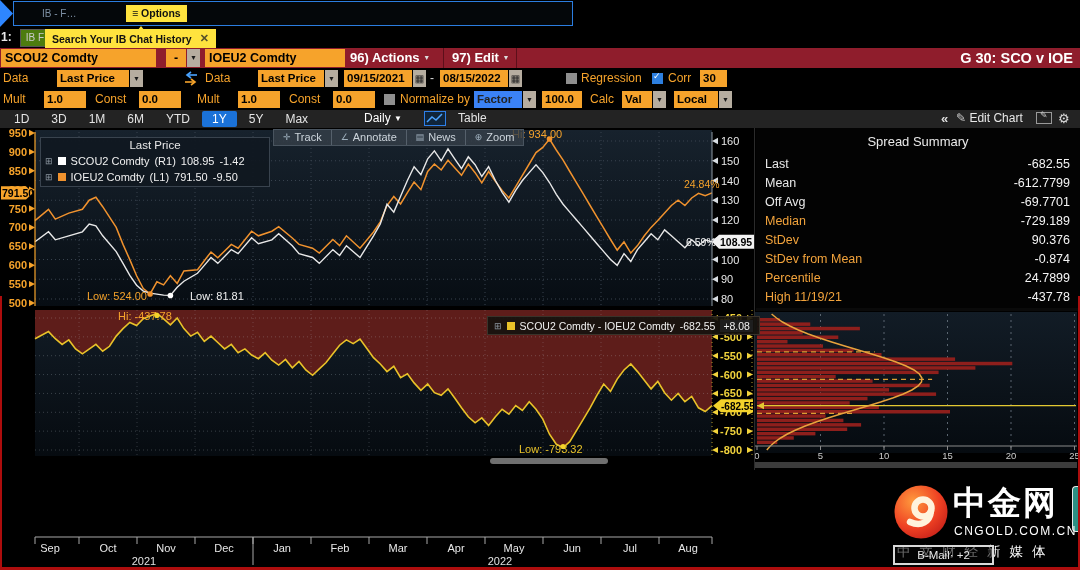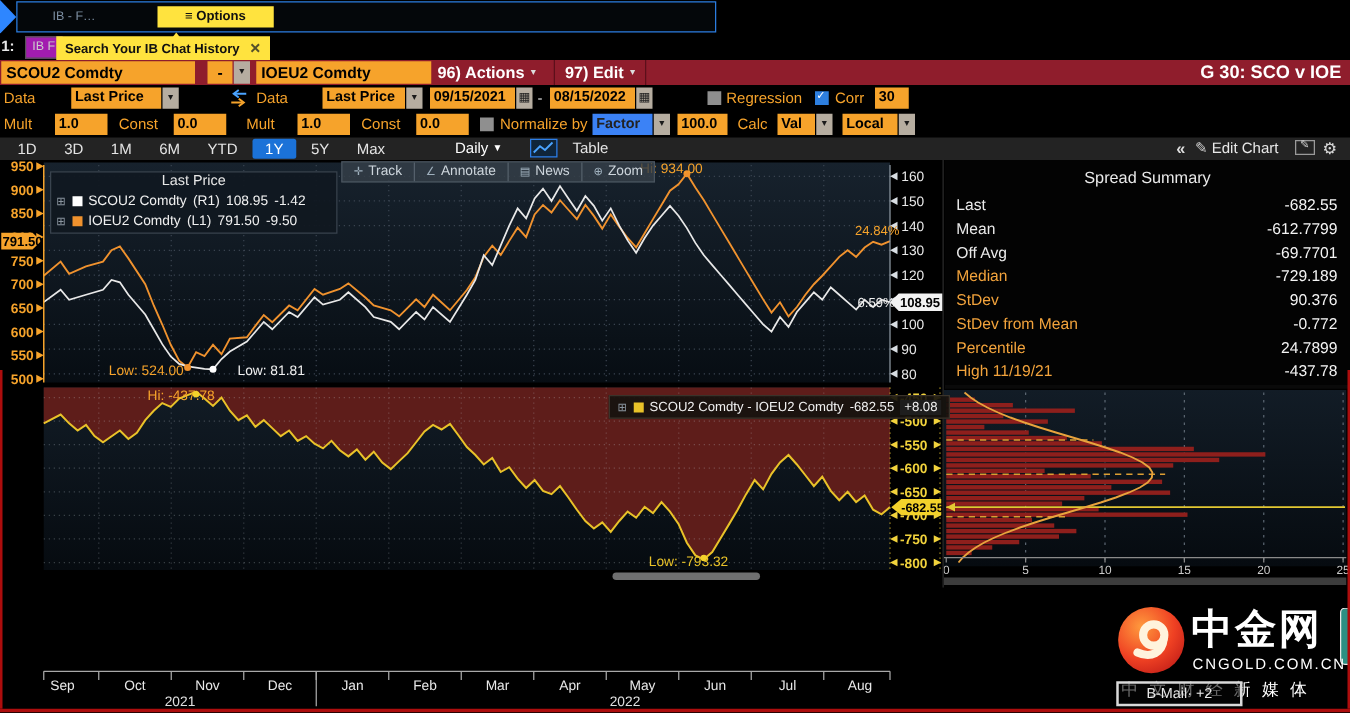--- a/index.html
+++ b/index.html
@@ -8,25 +8,25 @@
 #stage{position:absolute;left:0;top:0;width:1080px;height:570px;background:#000}
 .abs{position:absolute}
 svg{font-family:"Liberation Sans",sans-serif}
 svg text{font-family:"Liberation Sans",sans-serif}
 
 
 #topbar{left:0;top:0;width:1080px;height:27px;background:#000}
 #side-arrow{left:0;top:0;width:13px;height:27px;background:#2e86ff;clip-path:polygon(0 0,100% 50%,0 100%)}
 #ib-window{left:13px;top:1px;width:560px;height:25px;border:1px solid #2b7de0;background:#04070a}
 #ib-title{position:absolute;left:28px;top:6px;font-size:10px;color:#7d8fa3}
-#opt-chip{position:absolute;left:112px;top:3px;background:#ffe33e;color:#111;font-size:10.5px;font-weight:bold;padding:1px 22px;height:17px;line-height:15px}
+#opt-chip{position:absolute;left:112px;top:3px;background:#ffe33e;color:#111;font-size:10.5px;font-weight:bold;padding:1px 6px;height:17px;line-height:15px}
 #opt-chip::before{content:"≡ "}
 #row2{left:0;top:27px;width:1080px;height:21px;background:#000}
 #corner-num{position:absolute;left:1px;top:3px;color:#e8e8e8;font-size:12px;font-weight:bold}
-#ib-btn{position:absolute;left:20px;top:2px;width:30px;height:18px;background:#a21caf;border:1px solid #555;color:#ccc;font-size:10px;text-align:center;line-height:16px;overflow:hidden}
+#ib-btn{position:absolute;left:20px;top:2px;width:30px;height:18px;background:#4d7c0f;border:1px solid #555;color:#ccc;font-size:10px;text-align:center;line-height:16px;overflow:hidden}
 #tip-arrow{position:absolute;left:134px;top:19px;width:0;height:0;border:7px solid transparent;border-bottom:9px solid #ffe33e;z-index:6}
 #tooltip{position:absolute;left:45px;top:29px;height:19px;background:#ffe33e;color:#111;font-size:10.5px;font-weight:bold;display:inline-flex;align-items:center;gap:8px;padding:0 7px;z-index:5}
 #tooltip .close{color:#55502a;font-weight:bold;font-size:11px}
 #msg-line{position:absolute;left:187px;top:29px;color:#fff;font-size:15px;font-weight:bold;white-space:nowrap}
 
 
 #fnbar{left:0;top:48px;width:1080px;height:20px;background:#8f1d2c}
 .fnfld{position:absolute;top:1px;height:18px;background:#f6a32b;color:#000;font-size:12.5px;font-weight:bold;line-height:18px;padding:0 4px;white-space:nowrap}
 .fnitem{position:absolute;color:#fff;font-weight:bold;font-size:13px;line-height:20px;white-space:nowrap}
 .fncaret{font-size:7px;vertical-align:2px;color:#ddd}
@@ -512,21 +512,21 @@
         <div class="sum-row">
           <span class="sl orange">Median</span>
           <span class="sv">-729.189</span>
         </div>
         <div class="sum-row">
           <span class="sl orange">StDev</span>
           <span class="sv">90.376</span>
         </div>
         <div class="sum-row">
           <span class="sl orange">StDev from Mean</span>
-          <span class="sv">-0.772</span>
+          <span class="sv">-0.874</span>
         </div>
         <div class="sum-row">
           <span class="sl orange">Percentile</span>
           <span class="sv">24.7899</span>
         </div>
         <div class="sum-row">
           <span class="sl orange">High 11/19/21</span>
           <span class="sv">-437.78</span>
         </div>
       </div>

